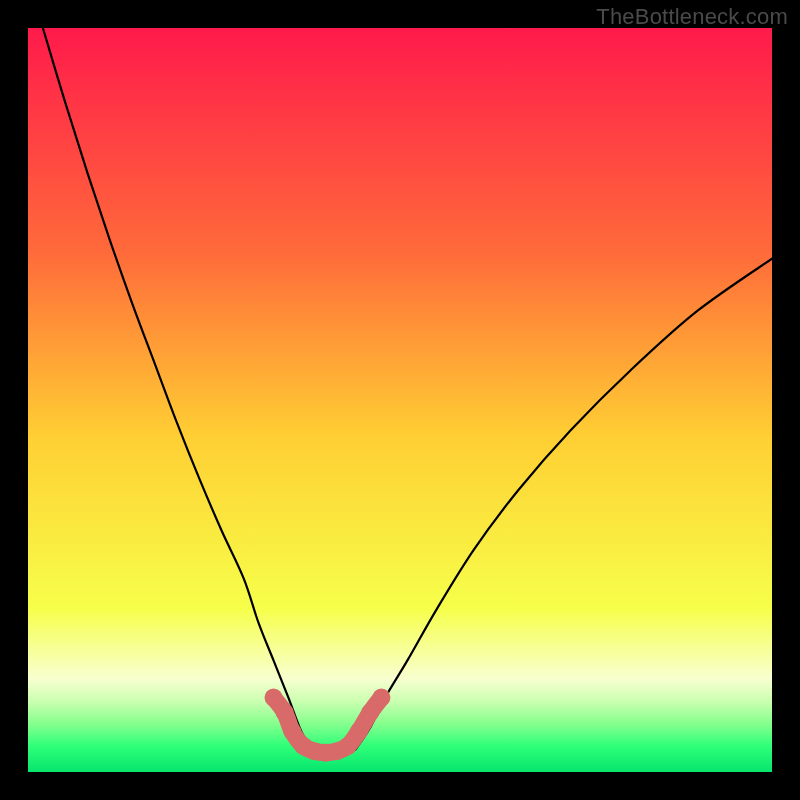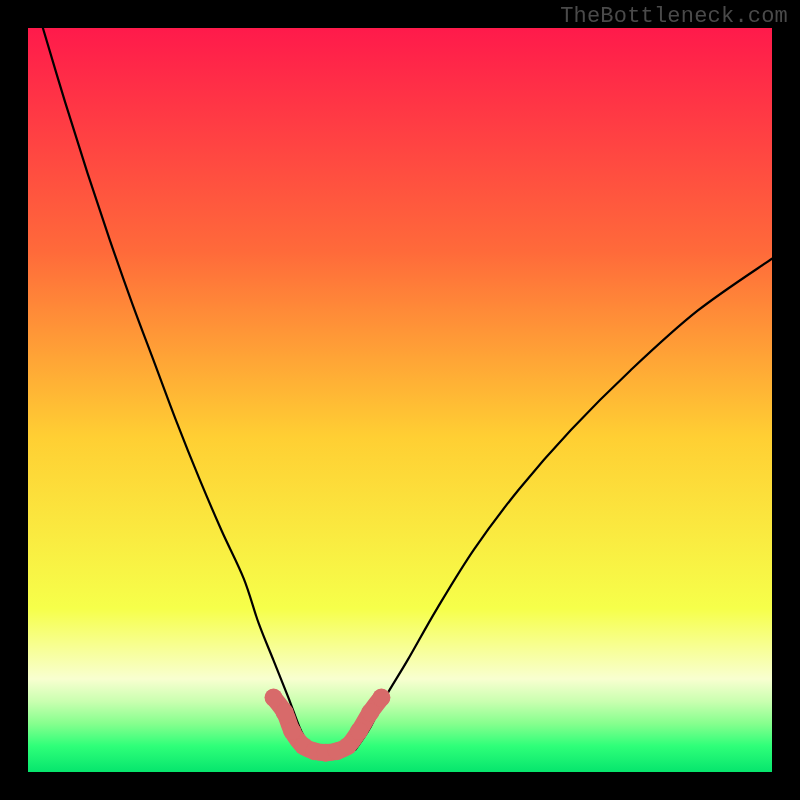--- a/index.html
+++ b/index.html
@@ -15,21 +15,21 @@
     left: 28px;
     top: 28px;
     width: 744px;
     height: 744px;
     overflow: hidden;
   }
   .watermark {
     position: absolute;
     top: 4px;
     right: 12px;
-    font-family: Liberation Mono, monospace;
+    font-family: Liberation Sans, sans-serif;
     font-size: 22px;
     color: #4a4a4a;
     font-weight: 500;
     letter-spacing: 0.2px;
   }
   svg { display: block; }
 </style>
 </head>
 <body>
 

